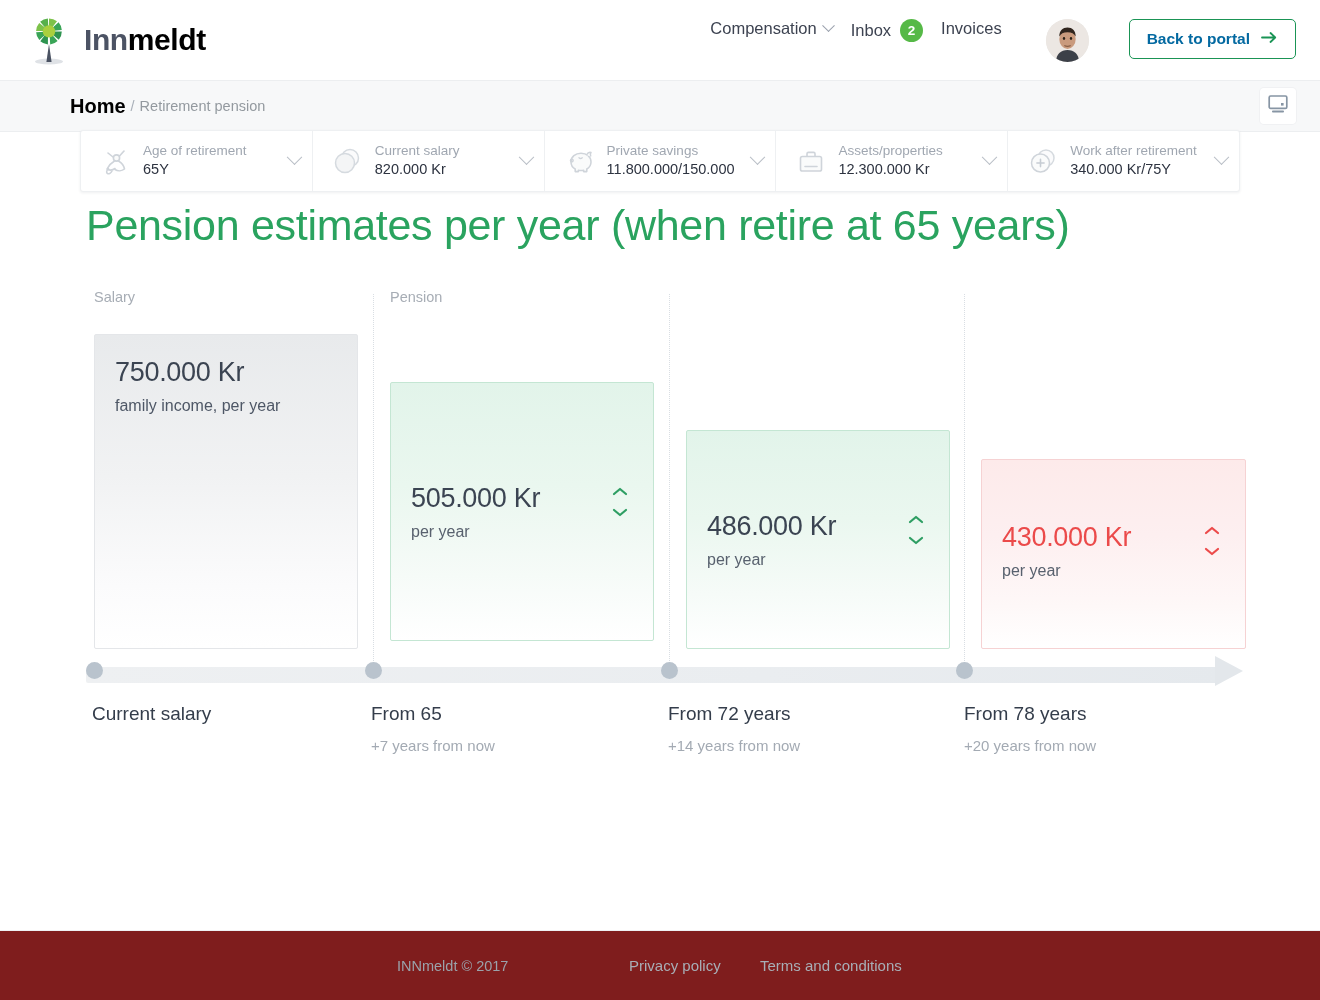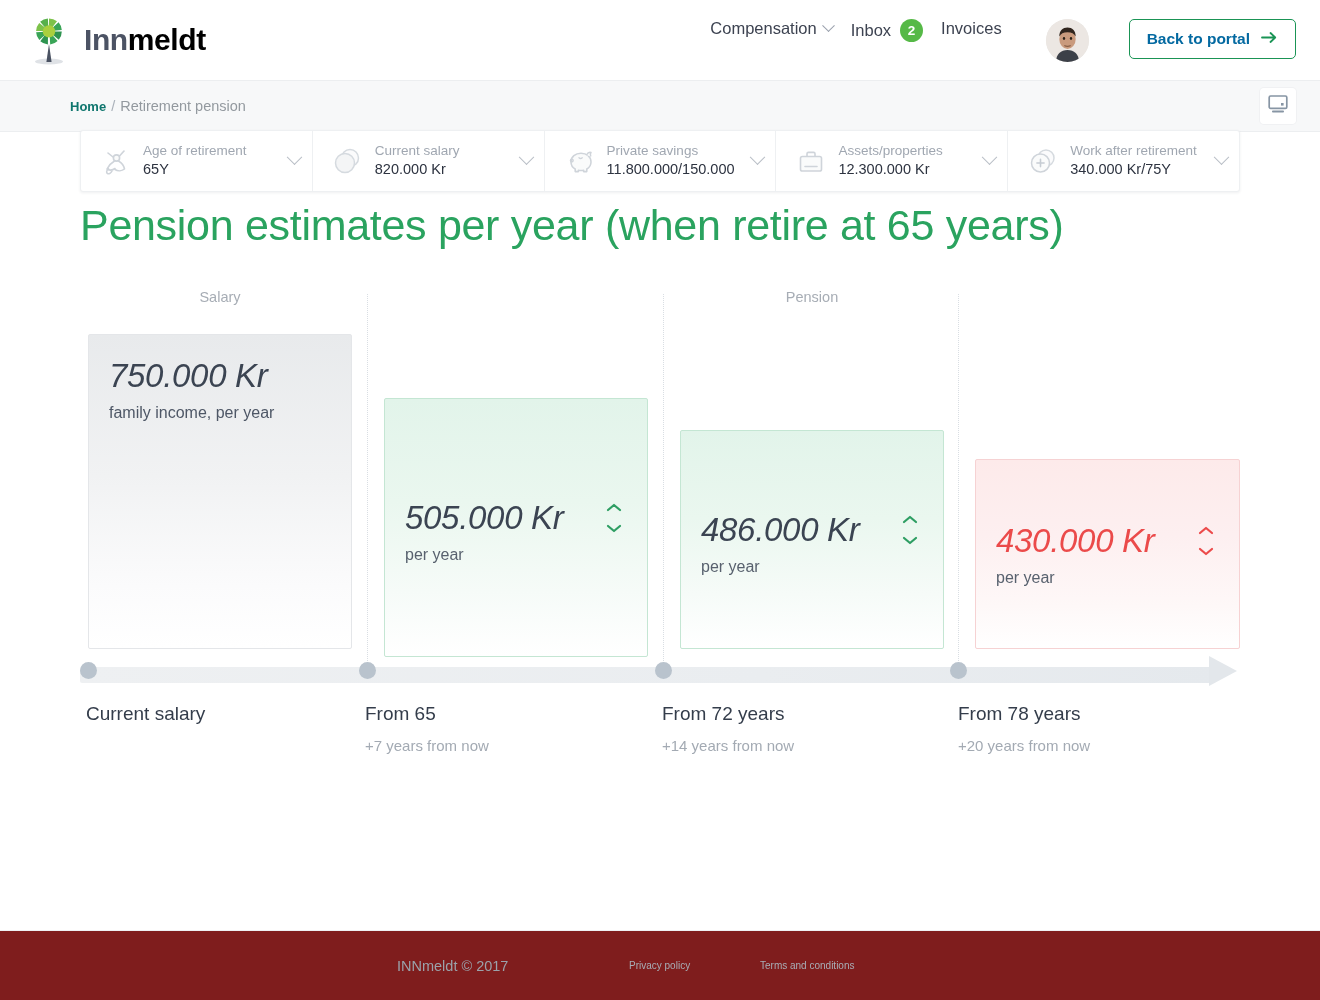--- a/index.html
+++ b/index.html
@@ -86,21 +86,21 @@
   .crumbbar {
     height: 52px;
     background: #f7f8f9;
     border-top: 1px solid #eceef0;
     border-bottom: 1px solid #eceef0;
     display: flex;
     align-items: center;
     padding: 0 24px 0 70px;
     position: relative;
   }
-  .crumb-home { color: #0f766e; font-size: 13px; font-weight: bold; text-decoration: none; cursor: pointer; }
+  .crumb-home { color: #000000; font-size: 20px; font-weight: bold; text-decoration: none; cursor: pointer; }
   .crumb-sep { color: #a9b0b9; font-size: 14.5px; margin: 0 5px; }
   .crumb-cur { color: #93999f; font-size: 14.5px; }
   .display-btn {
     margin-left: auto;
     width: 36px; height: 36px;
     background: #ffffff;
     border-radius: 4px;
     display: flex; align-items: center; justify-content: center;
     cursor: pointer;
     box-shadow: 0 0 0 1px #f0f1f3;
@@ -134,61 +134,61 @@
   .chev-dd {
     width: 11px; height: 11px;
     border-right: 1.8px solid #b9bfc7;
     border-bottom: 1.8px solid #b9bfc7;
     transform: rotate(45deg) translate(-3px,-3px);
     flex-shrink: 0;
     margin-left: 6px;
   }
 
   
-  .main { position: relative; padding-top: 70px; }
+  .main { position: relative; padding-top: 70px; padding-left: 6px; }
   .page-title {
     margin: 0 0 0 80px;
     font-size: 43px;
     font-weight: normal;
     color: #2aa35f;
     letter-spacing: -0.3px;
     line-height: 1.1;
   }
 
   .chart {
     position: relative;
     margin: 40px 0 0 0;
     height: 470px;
   }
   .col-head {
     position: absolute;
     font-size: 14.5px;
     color: #a7adb5;
     top: 0;
-    text-align: center;
+    text-align: left;
   }
   .vline {
     position: absolute;
     top: 5px;
     width: 1px;
     border-left: 1px dotted #d9dee3;
   }
 
   .bar {
     position: absolute;
     border: 1px solid;
     border-radius: 2px;
     padding: 22px 24px 0 20px;
   }
   .bar-gray  { background: linear-gradient(to bottom, #e8eaec 0%, #f1f2f3 45%, #fbfbfc 80%, #ffffff 100%); border-color: #e4e6e9; }
   .bar-green { background: linear-gradient(to bottom, #e2f4ea 0%, #eaf7ef 40%, #f6fbf8 75%, #ffffff 100%); border-color: #c4e6d3; }
   .bar-red   { background: linear-gradient(to bottom, #fdeaea 0%, #fdeff0 40%, #fef8f8 78%, #ffffff 100%); border-color: #f6d2d3; }
 
   .bar-inner { position: relative; height: 100%; }
-  .bar-amount { font-size: 33px; color: #3b4452; font-weight: normal; letter-spacing: -0.3px; line-height: 1.15; font-style: italic; }
+  .bar-amount { font-size: 27px; color: #3b4452; font-weight: normal; letter-spacing: -0.3px; line-height: 1.15; }
   .bar-amount.red { color: #eb4a4a; }
   .bar-sub { font-size: 16px; color: #58616e; margin-top: 9px; }
   .bar-sub.gray { color: #4e5766; }
 
   .stepper {
     position: absolute;
     right: 0;
     width: 18px; height: 30px;
     display: flex; flex-direction: column; align-items: center; justify-content: space-between;
     cursor: pointer;
@@ -222,21 +222,21 @@
   
   .footer {
     position: absolute;
     left: 0; bottom: 0;
     width: 1320px; height: 70px;
     background: #7f1d1d;
     border-top: 1px solid #eef0f2;
     display: flex; align-items: center;
   }
   .footer-copy { position: absolute; left: 397px; font-size: 14.5px; color: #9ba2aa; }
-  .footer-link { position: absolute; font-size: 10px; color: #a8aeb6; text-decoration: none; cursor: pointer; }
+  .footer-link { position: absolute; font-size: 15px; color: #a8aeb6; text-decoration: none; cursor: pointer; }
 </style>
 </head>
 <body>
 
 <div class="header">
   <div class="logo-wrap">
     <span class="logo-mark">
       <svg viewBox="0 0 58 58" width="58" height="58">
         <ellipse cx="29" cy="50.5" rx="14" ry="3" fill="#dfe2e6"></ellipse>
         <path d="M29 33 L26.4 51 h5.2 Z" fill="#4a5262"></path>
@@ -398,21 +398,21 @@
     <div class="vline" style="left:663px; height:375px;"></div>
     <div class="vline" style="left:958px; height:375px;"></div>
 
     <div class="bar bar-gray" style="left:88px; top:45px; width:264px; height:315px;">
       <div class="bar-inner">
         <div class="bar-amount">750.000 Kr</div>
         <div class="bar-sub gray">family income, per year</div>
       </div>
     </div>
 
-    <div class="bar bar-green" style="left:384px; top:109px; width:264px; height:259px; padding-top:100px;">
+    <div class="bar bar-green" style="left:384px; top:93px; width:264px; height:259px; padding-top:100px;">
       <div class="bar-inner">
         <div class="bar-amount">505.000 Kr</div>
         <div class="bar-sub">per year</div>
         <div class="stepper" style="top:4px;">
           <svg width="16" height="9" viewBox="0 0 16 9">
               <path d="M2 7 L8 2 L14 7" stroke="#2e9e63" stroke-width="2.2" fill="none" stroke-linecap="round" stroke-linejoin="round"></path>
             </svg>
           <svg width="16" height="9" viewBox="0 0 16 9">
               <path d="M2 2 L8 7 L14 2" stroke="#2e9e63" stroke-width="2.2" fill="none" stroke-linecap="round" stroke-linejoin="round"></path>
             </svg>

